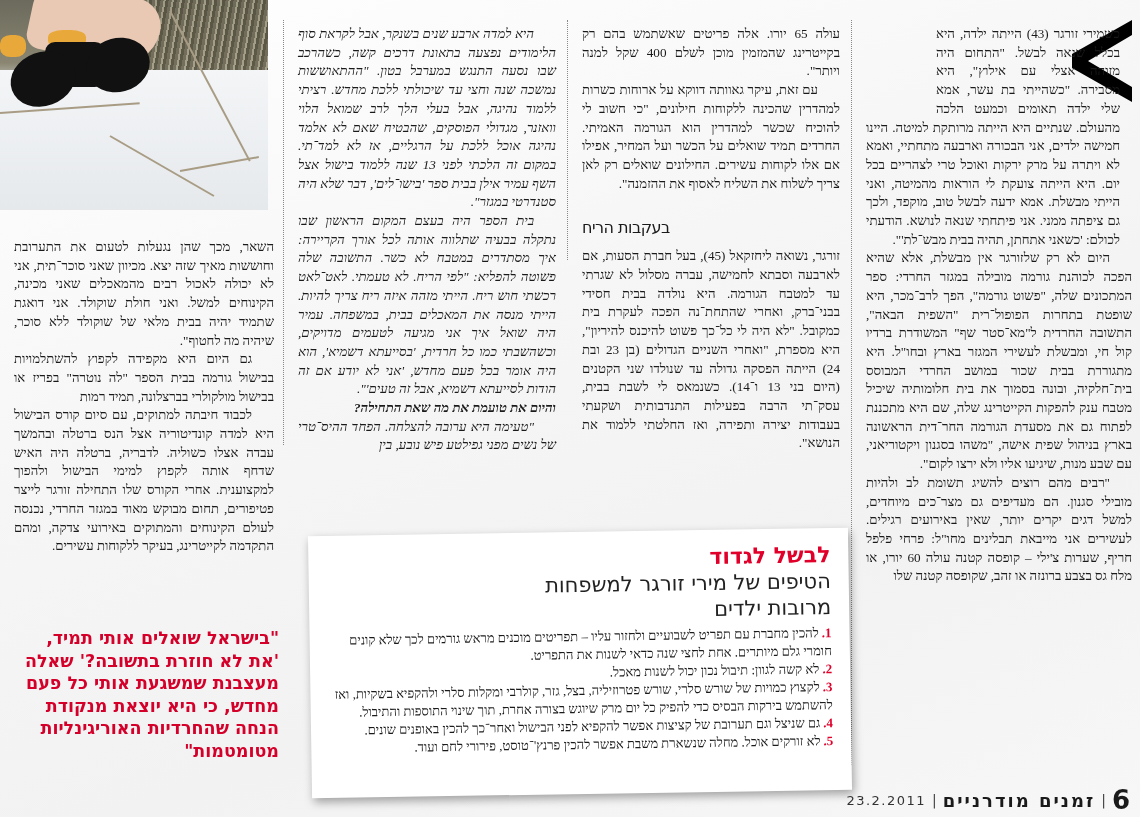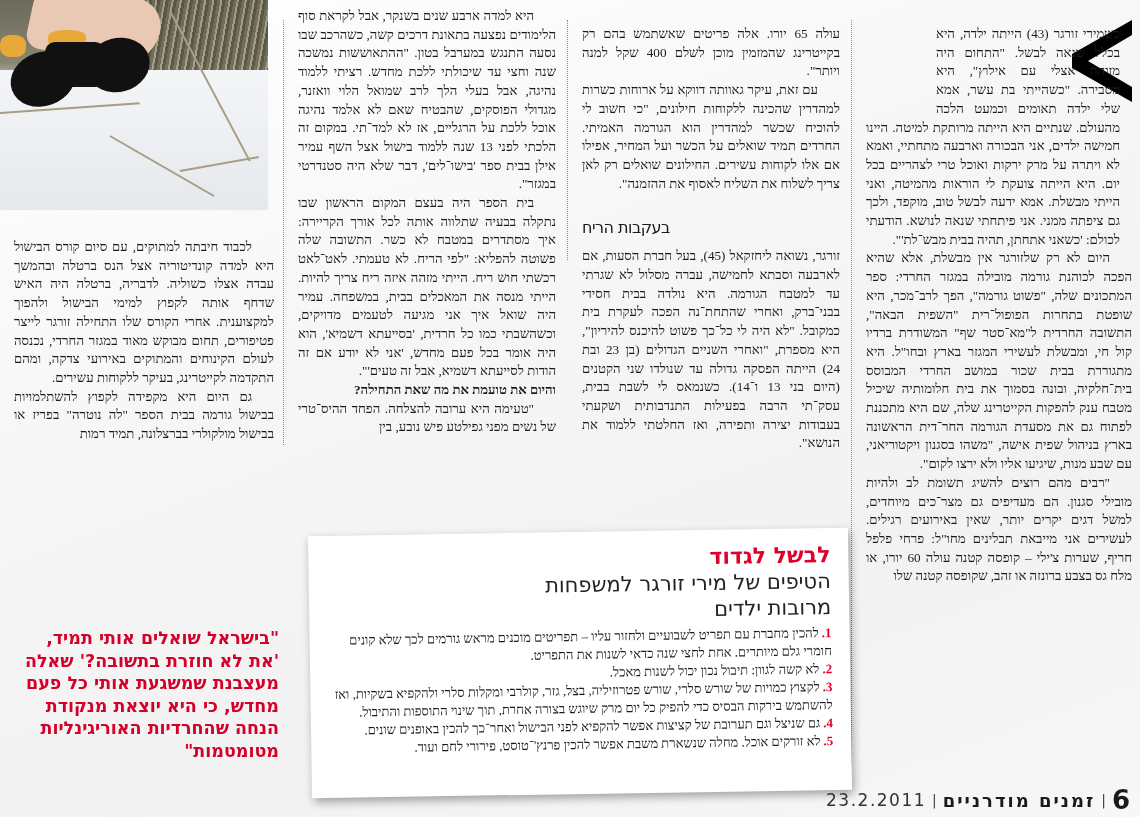--- a/index.html
+++ b/index.html
@@ -92,21 +92,21 @@
     font-size: 16px; line-height: 30px; text-align: left; margin: 20px 0 4px 0;
     letter-spacing: -0.5px;
   }
   .footer {
     position: absolute; right: 10px; top: 787px; direction: rtl;
     display: flex; align-items: center; gap: 6px;
   }
   .footer .pagenum { font-family: "DejaVu Sans", sans-serif; font-weight: bold; font-size: 26px; line-height: 26px; }
   .footer .sep { color: #444; font-family: "DejaVu Sans", sans-serif; font-size: 14px; }
   .footer .paper { font-family: "DejaVu Sans", sans-serif; font-weight: bold; font-size: 18px; letter-spacing: 2px; }
-  .footer .date { font-family: "DejaVu Sans", sans-serif; font-size: 17px; letter-spacing: 1.5px; color: #333; }
+  .footer .date { font-family: "DejaVu Sans", sans-serif; font-size: 13px; letter-spacing: 1.5px; color: #333; }
 </style>
 </head>
 <body>
 
 <div class="page">
 
   <div class="photo">
     <div class="grass"></div>
     <div class="table"></div>
     <div class="hand"></div>
@@ -139,30 +139,31 @@
     <p class="indent">"רבים מהם רוצים להשיג תשומת לב ולהיות מובילי סגנון. הם מעדיפים גם מצר־כים מיוחדים, למשל דגים יקרים יותר, שאין באירועים רגילים. לעשירים אני מייבאת תבלינים מחו"ל: פרחי פלפל חריף, שערות צ'ילי – קופסה קטנה עולה 60 יורו, או מלח גס בצבע ברונזה או זהב, שקופסה קטנה שלו</p>
   </div>
 
   <div class="col" style="left:582px;top:25px;width:258px;">
     <p>עולה 65 יורו. אלה פריטים שאשתמש בהם רק בקייטרינג שהמזמין מוכן לשלם 400 שקל למנה ויותר".</p>
     <p class="indent">עם זאת, עיקר גאוותה דווקא על ארוחות כשרות למהדרין שהכינה ללקוחות חילונים, "כי חשוב לי להוכיח שכשר למהדרין הוא הגורמה האמיתי. החרדים תמיד שואלים על הכשר ועל המחיר, אפילו אם אלו לקוחות עשירים. החילונים שואלים רק לאן צריך לשלוח את השליח לאסוף את ההזמנה".</p>
     <h2 class="section-head">בעקבות הריח</h2>
     <p>זורגר, נשואה ליחזקאל (45), בעל חברת הסעות, אם לארבעה וסבתא לחמישה, עברה מסלול לא שגרתי עד למטבח הגורמה. היא נולדה בבית חסידי בבני־ברק, ואחרי שהתחת־נה הפכה לעקרת בית כמקובל. "לא היה לי כל־כך פשוט להיכנס להיריון", היא מספרת, "ואחרי השניים הגדולים (בן 23 ובת 24) הייתה הפסקה גדולה עד שנולדו שני הקטנים (היום בני 13 ו־14). כשנמאס לי לשבת בבית, עסק־תי הרבה בפעילות התנדבותית ושקעתי בעבודות יצירה ותפירה, ואז החלטתי ללמוד את הנושא".</p>
   </div>
 
-  <div class="col" style="left:298px;top:7px;width:258px;">
+  <div class="col" style="left:298px;top:25px;width:258px;font-style:italic;">
     <p class="indent">היא למדה ארבע שנים בשנקר, אבל לקראת סוף הלימודים נפצעה בתאונת דרכים קשה, כשהרכב שבו נסעה התנגש במערבל בטון. "ההתאוששות נמשכה שנה וחצי עד שיכולתי ללכת מחדש. רציתי ללמוד נהיגה, אבל בעלי הלך לרב שמואל הלוי וואזנר, מגדולי הפוסקים, שהבטיח שאם לא אלמד נהיגה אוכל ללכת על הרגליים, אז לא למד־תי. במקום זה הלכתי לפני 13 שנה ללמוד בישול אצל השף עמיר אילן בבית ספר 'בישו־לים', דבר שלא היה סטנדרטי במגזר".</p>
     <p class="indent">בית הספר היה בעצם המקום הראשון שבו נתקלה בבעיה שתלווה אותה לכל אורך הקריירה: איך מסתדרים במטבח לא כשר. התשובה שלה פשוטה להפליא: "לפי הריח. לא טעמתי. לאט־לאט רכשתי חוש ריח. הייתי מזהה איזה ריח צריך להיות. הייתי מנסה את המאכלים בבית, במשפחה. עמיר היה שואל איך אני מגיעה לטעמים מדויקים, וכשהשבתי כמו כל חרדית, 'בסייעתא דשמיא', הוא היה אומר בכל פעם מחדש, 'אני לא יודע אם זה הודות לסייעתא דשמיא, אבל זה טעים'".</p>
     <p class="q">והיום את טועמת את מה שאת התחילה?</p>
     <p class="indent">"טעימה היא ערובה להצלחה. הפחד ההיס־טרי של נשים מפני גפילטע פיש נובע, בין</p>
   </div>
 
   <div class="col" style="left:14px;top:238px;width:260px;">
+    <p>השאר, מכך שהן נגעלות לטעום את התערובת וחוששות מאיך שזה יצא. מכיוון שאני סוכר־תית, אני לא יכולה לאכול רבים מהמאכלים שאני מכינה, הקינוחים למשל. ואני חולת שוקולד. אני דואגת שתמיד יהיה בבית מלאי של שוקולד ללא סוכר, שיהיה מה לחטוף".</p>
+    <p class="indent">גם היום היא מקפידה לקפוץ להשתלמויות בבישול גורמה בבית הספר "לה נוטרה" בפריז או בבישול מולקולרי בברצלונה, תמיד רמות</p>
     <p class="indent">לכבוד חיבתה למתוקים, עם סיום קורס הבישול היא למדה קונדיטוריה אצל הנס ברטלה ובהמשך עבדה אצלו כשוליה. לדבריה, ברטלה היה האיש שדחף אותה לקפוץ למימי הבישול ולהפוך למקצוענית. אחרי הקורס שלו התחילה זורגר לייצר פטיפורים, תחום מבוקש מאוד במגזר החרדי, נכנסה לעולם הקינוחים והמתוקים באירועי צדקה, ומהם התקדמה לקייטרינג, בעיקר ללקוחות עשירים.</p>
-    <p class="indent">גם היום היא מקפידה לקפוץ להשתלמויות בבישול גורמה בבית הספר "לה נוטרה" בפריז או בבישול מולקולרי בברצלונה, תמיד רמות</p>
   </div>
 
   <div class="pullquote">"בישראל שואלים אותי תמיד, 'את לא חוזרת בתשובה?' שאלה מעצבנת שמשגעת אותי כל פעם מחדש, כי היא יוצאת מנקודת הנחה שהחרדיות האוריגינליות מטומטמות"</div>
 
   <div class="tipbox">
     <div class="kicker">לבשל לגדוד</div>
     <div class="subtitle">הטיפים של מירי זורגר למשפחות מרובות ילדים</div>
     <ol>
       <li><span class="num">1.</span><span>להכין מחברת עם תפריט לשבועיים ולחזור עליו – תפריטים מוכנים מראש גורמים לכך שלא קונים חומרי גלם מיותרים. אחת לחצי שנה כדאי לשנות את התפריט.</span></li>
       <li><span class="num">2.</span><span>לא קשה לגוון: תיבול נכון יכול לשנות מאכל.</span></li>

